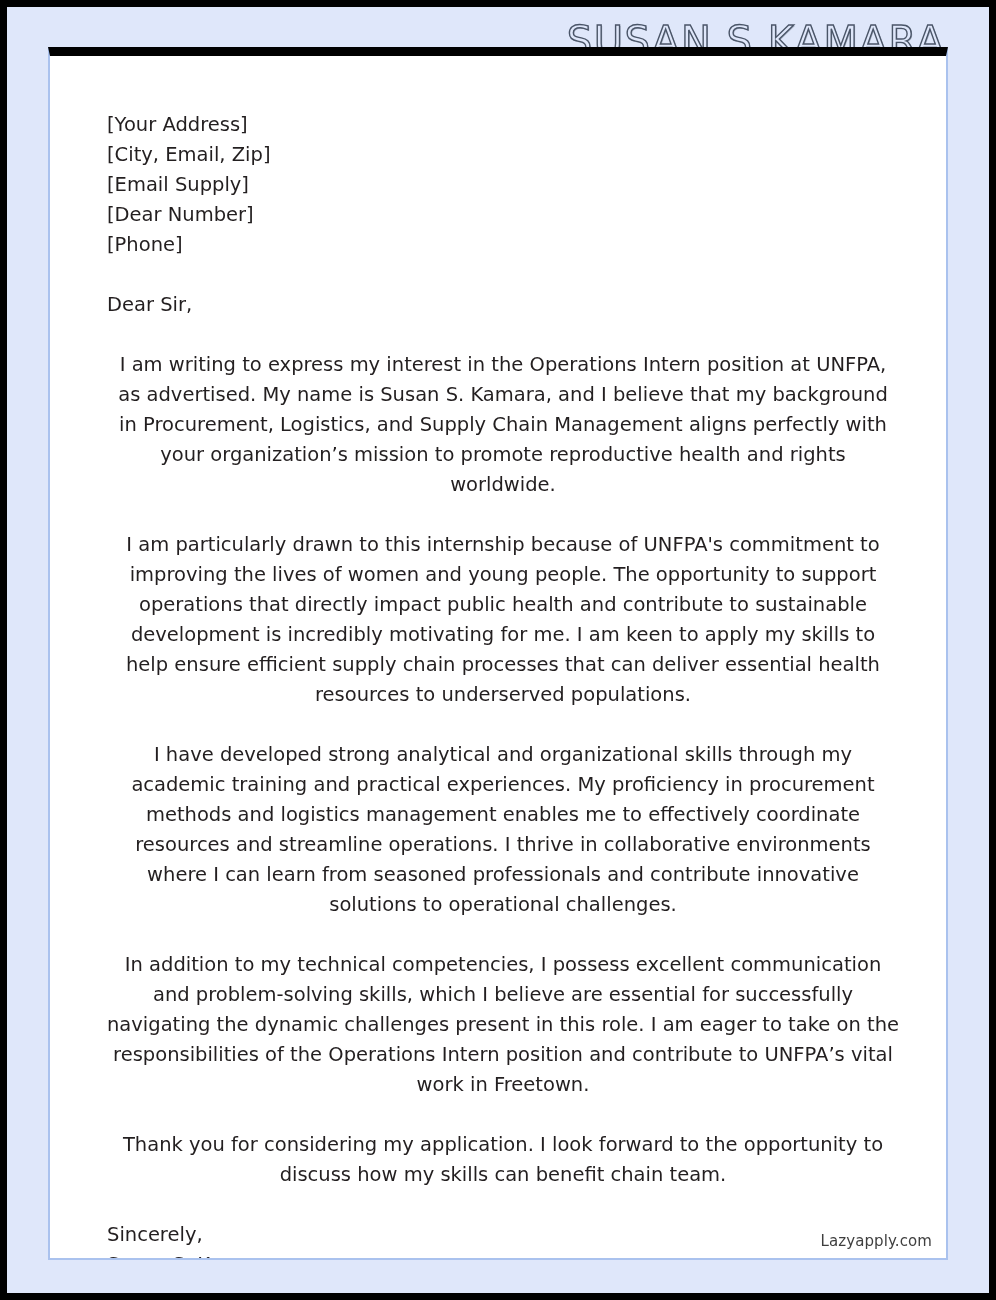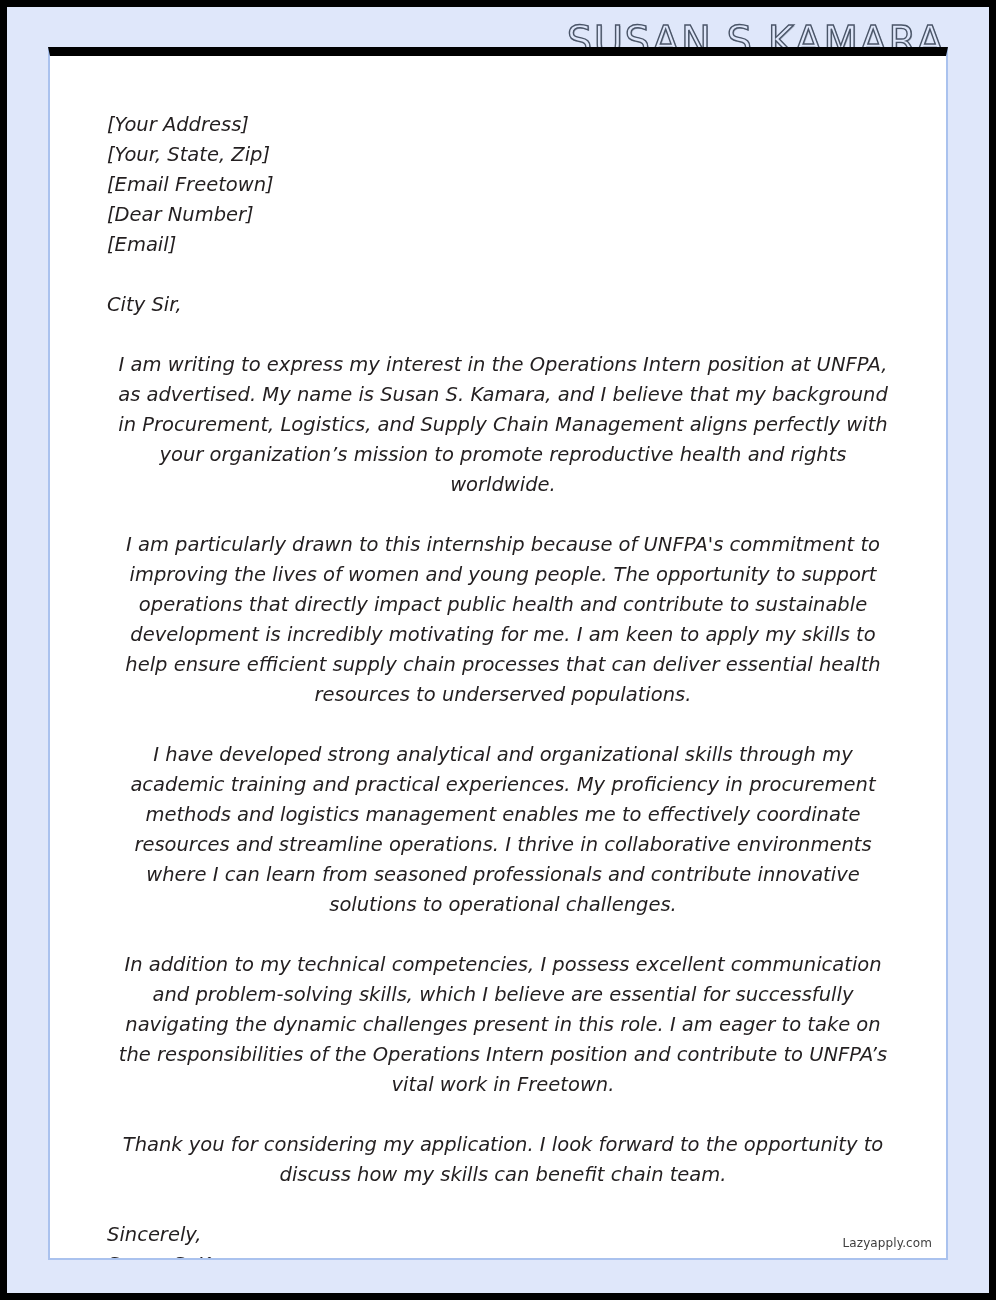--- a/index.html
+++ b/index.html
@@ -64,21 +64,20 @@
     top: 54px;
     right: 40px;
     bottom: 0;
   }
 
   .letter-body {
     font-size: 19.5px;
     line-height: 30px;
     color: #231f20;
     font-family: "DejaVu Sans", "Liberation Sans", sans-serif;
-    font-style: italic;
   }
 
   .addr-block {
     margin: 0 0 30px 0;
   }
   .addr-line {
     display: block;
     white-space: nowrap;
   }
 
@@ -96,46 +95,46 @@
     margin: 0 0 0 0;
   }
   .closing-line {
     display: block;
   }
 
   .watermark {
     position: absolute;
     right: 14px;
     bottom: 8px;
-    font-size: 12px;
+    font-size: 15px;
     color: #3f3f3f;
     font-family: "DejaVu Sans", "Liberation Sans", sans-serif;
     letter-spacing: 0.1px;
   }
 </style>
 </head>
 <body>
 
 <div class="page">
 
   <div class="header-name">SUSAN S KAMARA</div>
 
   <div class="sheet">
     <div class="sheet-inner">
       <div class="letter-body">
 
         <div class="addr-block">
           <span class="addr-line">[Your Address]</span>
-          <span class="addr-line">[Your, State, Zip]</span>
-          <span class="addr-line">[Email Freetown]</span>
+          <span class="addr-line">[City, Email, Zip]</span>
+          <span class="addr-line">[Email Supply]</span>
           <span class="addr-line">[Dear Number]</span>
-          <span class="addr-line">[Email]</span>
+          <span class="addr-line">[Phone]</span>
         </div>
 
-        <div class="salutation">City Sir,</div>
+        <div class="salutation">Dear Sir,</div>
 
         <p class="para">I am writing to express my interest in the Operations Intern position at UNFPA, as advertised. My name is Susan S. Kamara, and I believe that my background in Procurement, Logistics, and Supply Chain Management aligns perfectly with your organization’s mission to promote reproductive health and rights worldwide.</p>
         <p class="para">I am particularly drawn to this internship because of UNFPA's commitment to improving the lives of women and young people. The opportunity to support operations that directly impact public health and contribute to sustainable development is incredibly motivating for me. I am keen to apply my skills to help ensure efficient supply chain processes that can deliver essential health resources to underserved populations.</p>
         <p class="para">I have developed strong analytical and organizational skills through my academic training and practical experiences. My proficiency in procurement methods and logistics management enables me to effectively coordinate resources and streamline operations. I thrive in collaborative environments where I can learn from seasoned professionals and contribute innovative solutions to operational challenges.</p>
         <p class="para">In addition to my technical competencies, I possess excellent communication and problem-solving skills, which I believe are essential for successfully navigating the dynamic challenges present in this role. I am eager to take on the responsibilities of the Operations Intern position and contribute to UNFPA’s vital work in Freetown.</p>
         <p class="para">Thank you for considering my application. I look forward to the opportunity to discuss how my skills can benefit chain team.</p>
 
         <div class="closing-block">
           <span class="closing-line">Sincerely,</span>
           <span class="closing-line">Susan S. Kamara</span>

